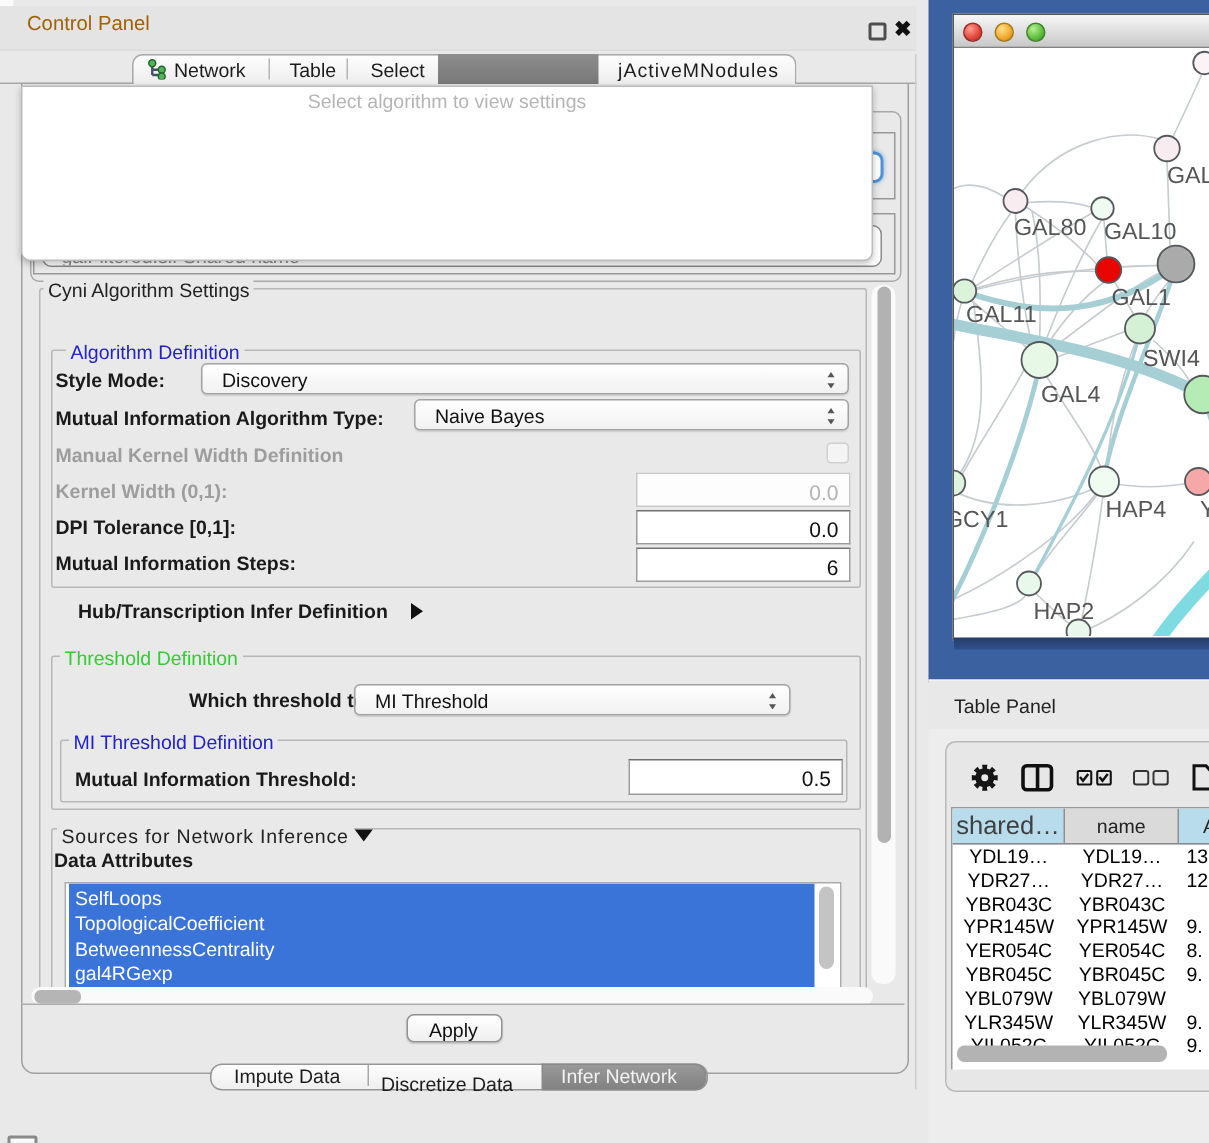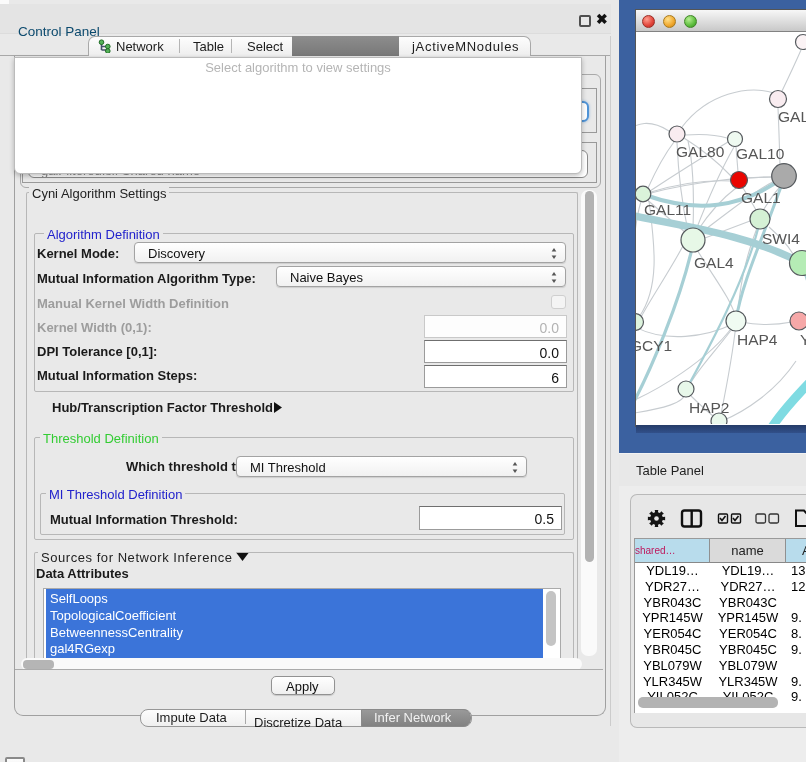--- a/index.html
+++ b/index.html
@@ -22,21 +22,21 @@
           font-size:14px;color:#b3b3b3;text-align:right;}
   .dfield .fv{position:absolute;right:7px;top:4px;}
 </style>
 </head>
 <body>
 
 <div class="abs" style="left:0;top:0;width:618px;height:762px;background:#e9e9e9;"></div>
 
 <div class="abs" style="left:0;top:0;width:9px;height:4px;background:#fbfbfb;"></div>
 <div class="abs" style="left:0;top:4px;width:611px;height:29px;background:#e4e4e4;border-bottom:1px solid #dcdcdc;"></div>
-<div class="abs" style="left:18px;top:24px;font-size:13.5px;color:#0c4a6e;">Control Panel</div>
+<div class="abs" style="left:18px;top:8px;font-size:13.5px;color:#a16207;">Control Panel</div>
 <div class="abs" style="left:579px;top:15px;width:8px;height:8px;border:2px solid #4f4f4f;border-radius:2px;background:#e7e7e7;"></div>
 <div class="abs" style="left:596px;top:11px;font-size:14px;font-weight:bold;color:#111;">✖</div>
 
 <div class="abs" style="left:0;top:55px;width:611px;height:1px;background:#a8a8a8;"></div>
 <div class="abs" style="left:88px;top:36px;width:441px;height:20px;background:linear-gradient(#fdfdfd,#ededed);border:1px solid #a8a8a8;border-bottom:none;border-radius:7px 7px 0 0;"></div>
 <div class="abs" style="left:292px;top:36px;width:107px;height:20px;background:linear-gradient(#8d8d8d,#787878);"></div>
 <div class="abs" style="left:179px;top:39px;width:1px;height:14px;background:#b5b5b5;"></div>
 <div class="abs" style="left:231px;top:39px;width:1px;height:14px;background:#b5b5b5;"></div>
 <svg class="abs" style="left:98px;top:39px;" width="13" height="14" viewBox="0 0 13 14">
   <path d="M3.5 4 V11 M3.5 7.5 H9 M3.5 11 H9" stroke="#45526b" stroke-width="1.6" fill="none"></path>
@@ -61,21 +61,21 @@
 <div class="abs" style="left:28px;top:150px;width:558px;height:26px;background:#fff;border:1px solid #8a8a8a;border-radius:6px;overflow:hidden;">
     <span style="position:absolute;left:12px;top:12px;font-size:13px;color:#8d8d8d;">galFiltered.sif Shared name</span>
   </div>
 
 <div class="grp" style="left:26px;top:192px;width:550px;height:468px;border-bottom:none;"></div>
 <div class="gtit" style="left:29px;top:186px;color:#222;">Cyni Algorithm Settings</div>
 
 <div class="grp" style="left:34px;top:233px;width:538px;height:157px;"></div>
 <div class="gtit" style="left:44px;top:227px;color:#2222cc;">Algorithm Definition</div>
 
-<div class="abs blb" style="left:37px;top:246px;">Kernel Mode:</div>
+<div class="abs blb" style="left:37px;top:246px;">Style Mode:</div>
 <div class="combo" style="left:134px;top:242px;width:430px;height:19px;">
     <span class="ct">Discovery</span>
   <svg class="carr" viewBox="0 0 7 14">
       <path d="M3.5 0 L6.5 4.5 H0.5 Z" fill="#555"></path>
       <path d="M3.5 14 L6.5 9.5 H0.5 Z" fill="#555"></path>
     </svg>
 </div>
 <div class="abs blb" style="left:37px;top:271px;">Mutual Information Algorithm Type:</div>
 <div class="combo" style="left:276px;top:266px;width:288px;height:19px;">
     <span class="ct">Naive Bayes</span>
@@ -92,21 +92,21 @@
   </div>
 <div class="abs blb" style="left:37px;top:344px;">DPI Tolerance [0,1]:</div>
 <div class="field" style="left:424px;top:340px;width:141px;height:21px;">
     <span class="fv">0.0</span>
   </div>
 <div class="abs blb" style="left:37px;top:368px;">Mutual Information Steps:</div>
 <div class="field" style="left:424px;top:365px;width:141px;height:21px;">
     <span class="fv">6</span>
   </div>
 
-<div class="abs blb" style="left:52px;top:400px;">Hub/Transcription Factor Threshold</div>
+<div class="abs blb" style="left:52px;top:400px;">Hub/Transcription Infer Definition</div>
 <svg class="abs" style="left:273px;top:401px;" width="10" height="13" viewBox="0 0 10 13">
     <path d="M1 1 L9 6.5 L1 12 Z" fill="#111"></path>
   </svg>
 
 <div class="grp" style="left:34px;top:437px;width:538px;height:101px;"></div>
 <div class="gtit" style="left:40px;top:431px;color:#33cc33;">Threshold Definition</div>
 <div class="abs blb" style="left:78px;top:459px;margin-left:48px;">Which threshold to use:</div>
 <div class="combo" style="left:236px;top:456px;width:289px;height:19px;">
     <span class="ct">MI Threshold</span>
   <svg class="carr" viewBox="0 0 7 14">
@@ -261,20 +261,20 @@
     <path d="M74 9 l2 2.5 3.5-4.5" stroke="#111" stroke-width="1.6" fill="none"></path>
     <rect x="85.5" y="5" width="9" height="9" rx="1" fill="none" stroke="#111" stroke-width="1.4"></rect>
     <path d="M87 9 l2 2.5 3.5-4.5" stroke="#111" stroke-width="1.6" fill="none"></path>
   </g>
   <rect x="110" y="5" width="9.5" height="9" rx="1.5" fill="none" stroke="#333" stroke-width="1.3"></rect>
   <rect x="123" y="5" width="9.5" height="9" rx="1.5" fill="none" stroke="#333" stroke-width="1.3"></rect>
   <path d="M150 1.5 h8 l4 4.5 v11 h-12 z" fill="none" stroke="#111" stroke-width="2"></path>
 </svg>
 
 <div class="abs" style="left:634px;top:538px;width:172px;height:174px;background:#fff;border-left:1px solid #9a9a9a;border-top:1px solid #9a9a9a;overflow:hidden;">
-  <div style="position:absolute;left:0;top:0;width:74px;height:23px;background:#b8dcec;border-right:1px solid #909090;border-bottom:1px solid #888;text-align:left;font-size:10px;color:#be185d;line-height:23px;">shared…</div>
+  <div style="position:absolute;left:0;top:0;width:74px;height:23px;background:#b8dcec;border-right:1px solid #909090;border-bottom:1px solid #888;text-align:center;font-size:17px;color:#404040;line-height:23px;">shared…</div>
   <div style="position:absolute;left:75px;top:0;width:75px;height:23px;background:#dadada;border-right:1px solid #909090;border-bottom:1px solid #888;text-align:center;font-size:13px;color:#222;line-height:23px;">name</div>
   <div style="position:absolute;left:151px;top:0;width:21px;height:23px;background:#b8dcec;border-bottom:1px solid #888;font-size:13px;color:#222;line-height:23px;padding-left:16px;">A</div>
   <div style="position:absolute;left:0;top:24px;width:75px;text-align:center;font-size:13px;color:#000;line-height:15.8px;">YDL19…<br>YDR27…<br>YBR043C<br>YPR145W<br>YER054C<br>YBR045C<br>YBL079W<br>YLR345W<br>YIL052C</div>
   <div style="position:absolute;left:75px;top:24px;width:76px;text-align:center;font-size:13px;color:#000;line-height:15.8px;">YDL19…<br>YDR27…<br>YBR043C<br>YPR145W<br>YER054C<br>YBR045C<br>YBL079W<br>YLR345W<br>YIL052C</div>
   <div style="position:absolute;left:156px;top:24px;width:60px;font-size:13px;color:#000;line-height:15.8px;">13<br>12<br><br>9.<br>8.<br>9.<br><br>9.<br>9.</div>
   <div style="position:absolute;left:3px;top:158px;width:140px;height:11px;background:#b3b3b3;border-radius:5px;"></div>
 </div>
 
 </body></html>

